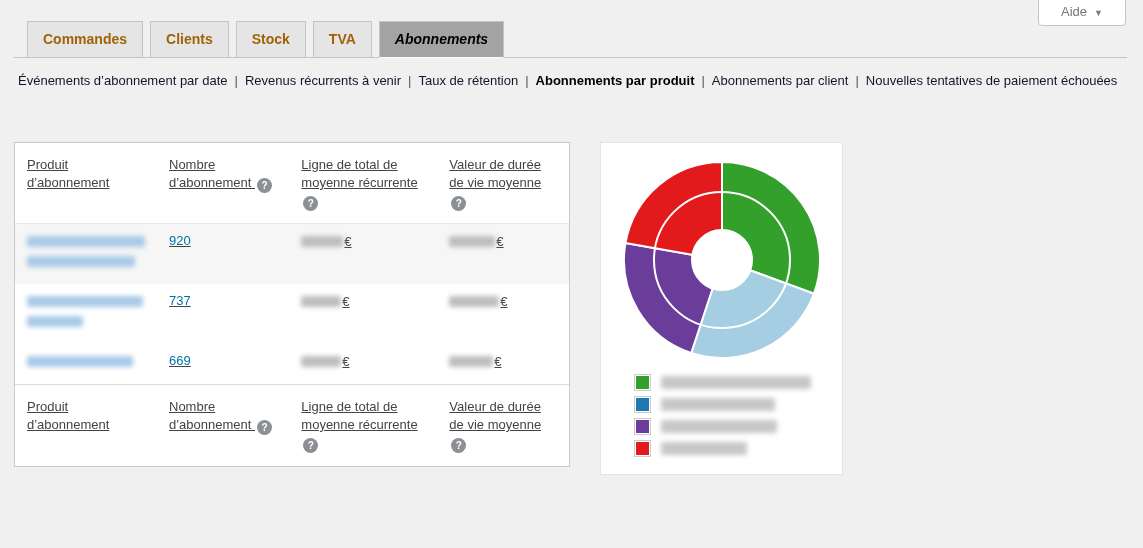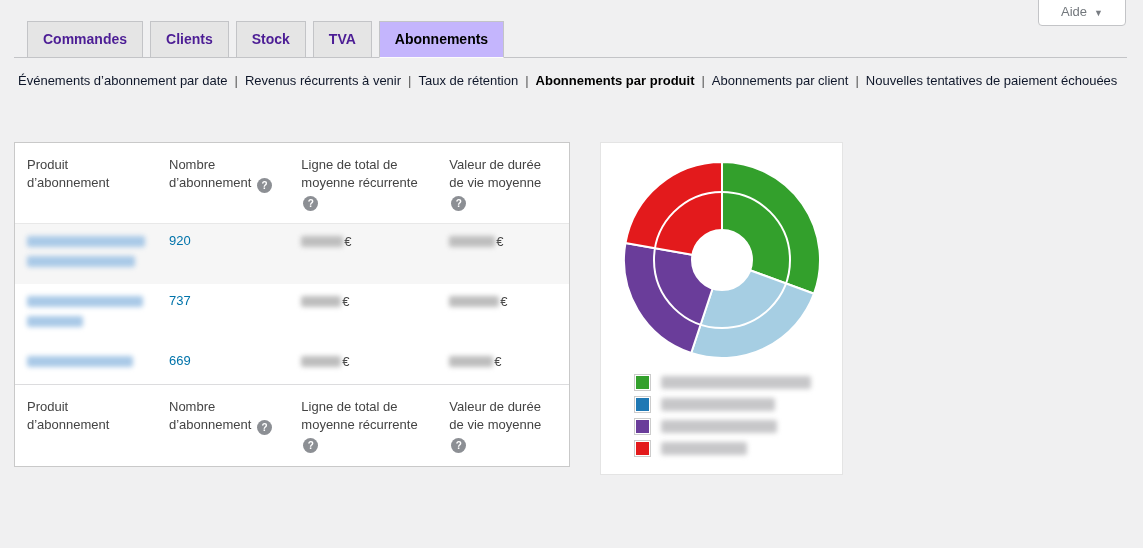--- a/index.html
+++ b/index.html
@@ -41,49 +41,50 @@
     vertical-align: bottom;
     background: #e5e5e5;
     border: 1px solid #c3c4c7;
     border-bottom: none;
     margin-left: 7px;
     margin-bottom: 0;
     padding: 9px 15px;
     font-size: 14px;
     font-weight: 600;
     line-height: 1.2;
-    color: #4c1d95;
+    color: #a16207;
     text-decoration: none;
     cursor: pointer;
   }
   .nav-tab.active {
-    background: #c4b5fd;
+    background: #a3a3a3;
     color: #000;
     margin-bottom: -1px;
     border-bottom: 1px solid #fcfcfc;
+    font-style: italic;
   }
 
   
   .subsubsub {
     list-style: none;
     margin: 14px 0 0 4px;
     font-size: 13px;
     line-height: 1.4;
   }
   .subsubsub li { display: inline; }
   .subsubsub a {
     color: #0f172a;
     text-decoration: none;
     cursor: pointer;
   }
   .subsubsub .current-link { color: #000; font-weight: bold; }
   .subsubsub .sep { color: #555; margin: 0 7px; }
 
   
-  .content { display: flex; align-items: flex-start; margin-top: 52px; }
+  .content { display: flex; align-items: flex-start; margin-top: 52px; text-decoration: underline; }
 
   
   .table-box {
     width: 556px;
     background: #fff;
     border: 1px solid #c9c9c9;
   }
   table { width: 100%; border-collapse: collapse; font-size: 13px; color: #444; }
   th, td { text-align: left; vertical-align: top; padding: 9px 12px; line-height: 18px; font-weight: normal; }
   thead th { border-bottom: 1px solid #e8e8e8; padding-top: 13px; padding-bottom: 12px; }

